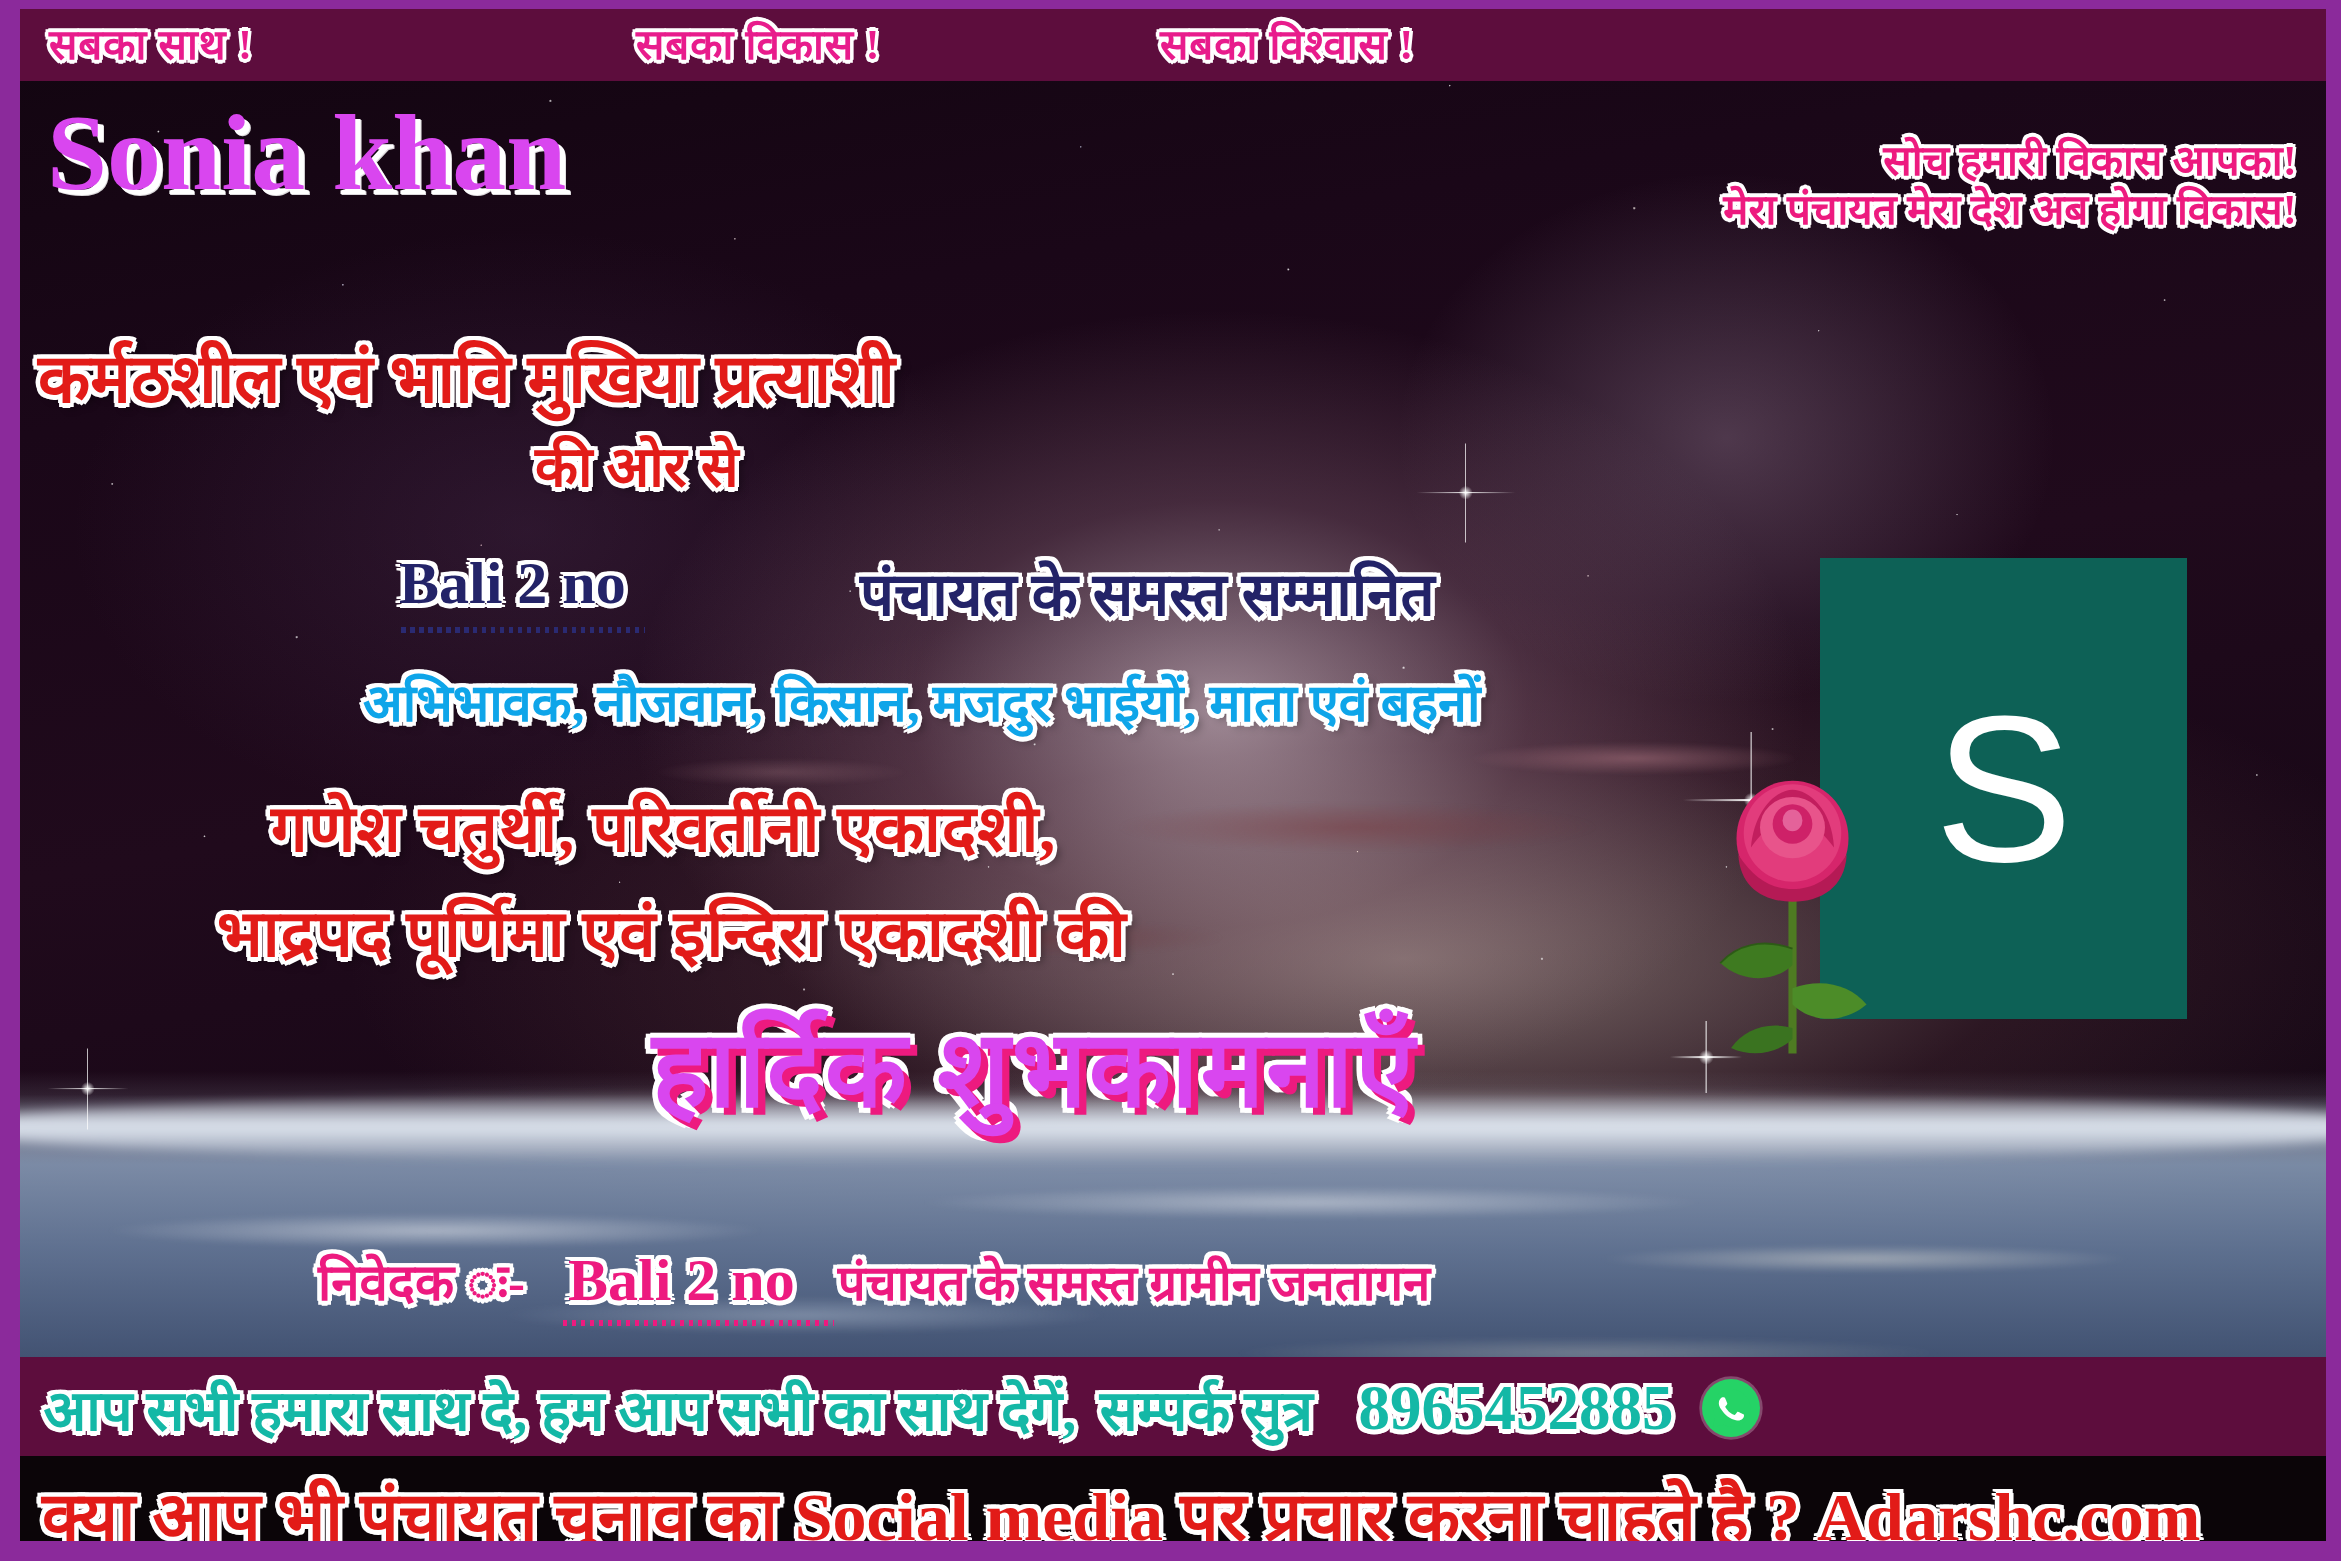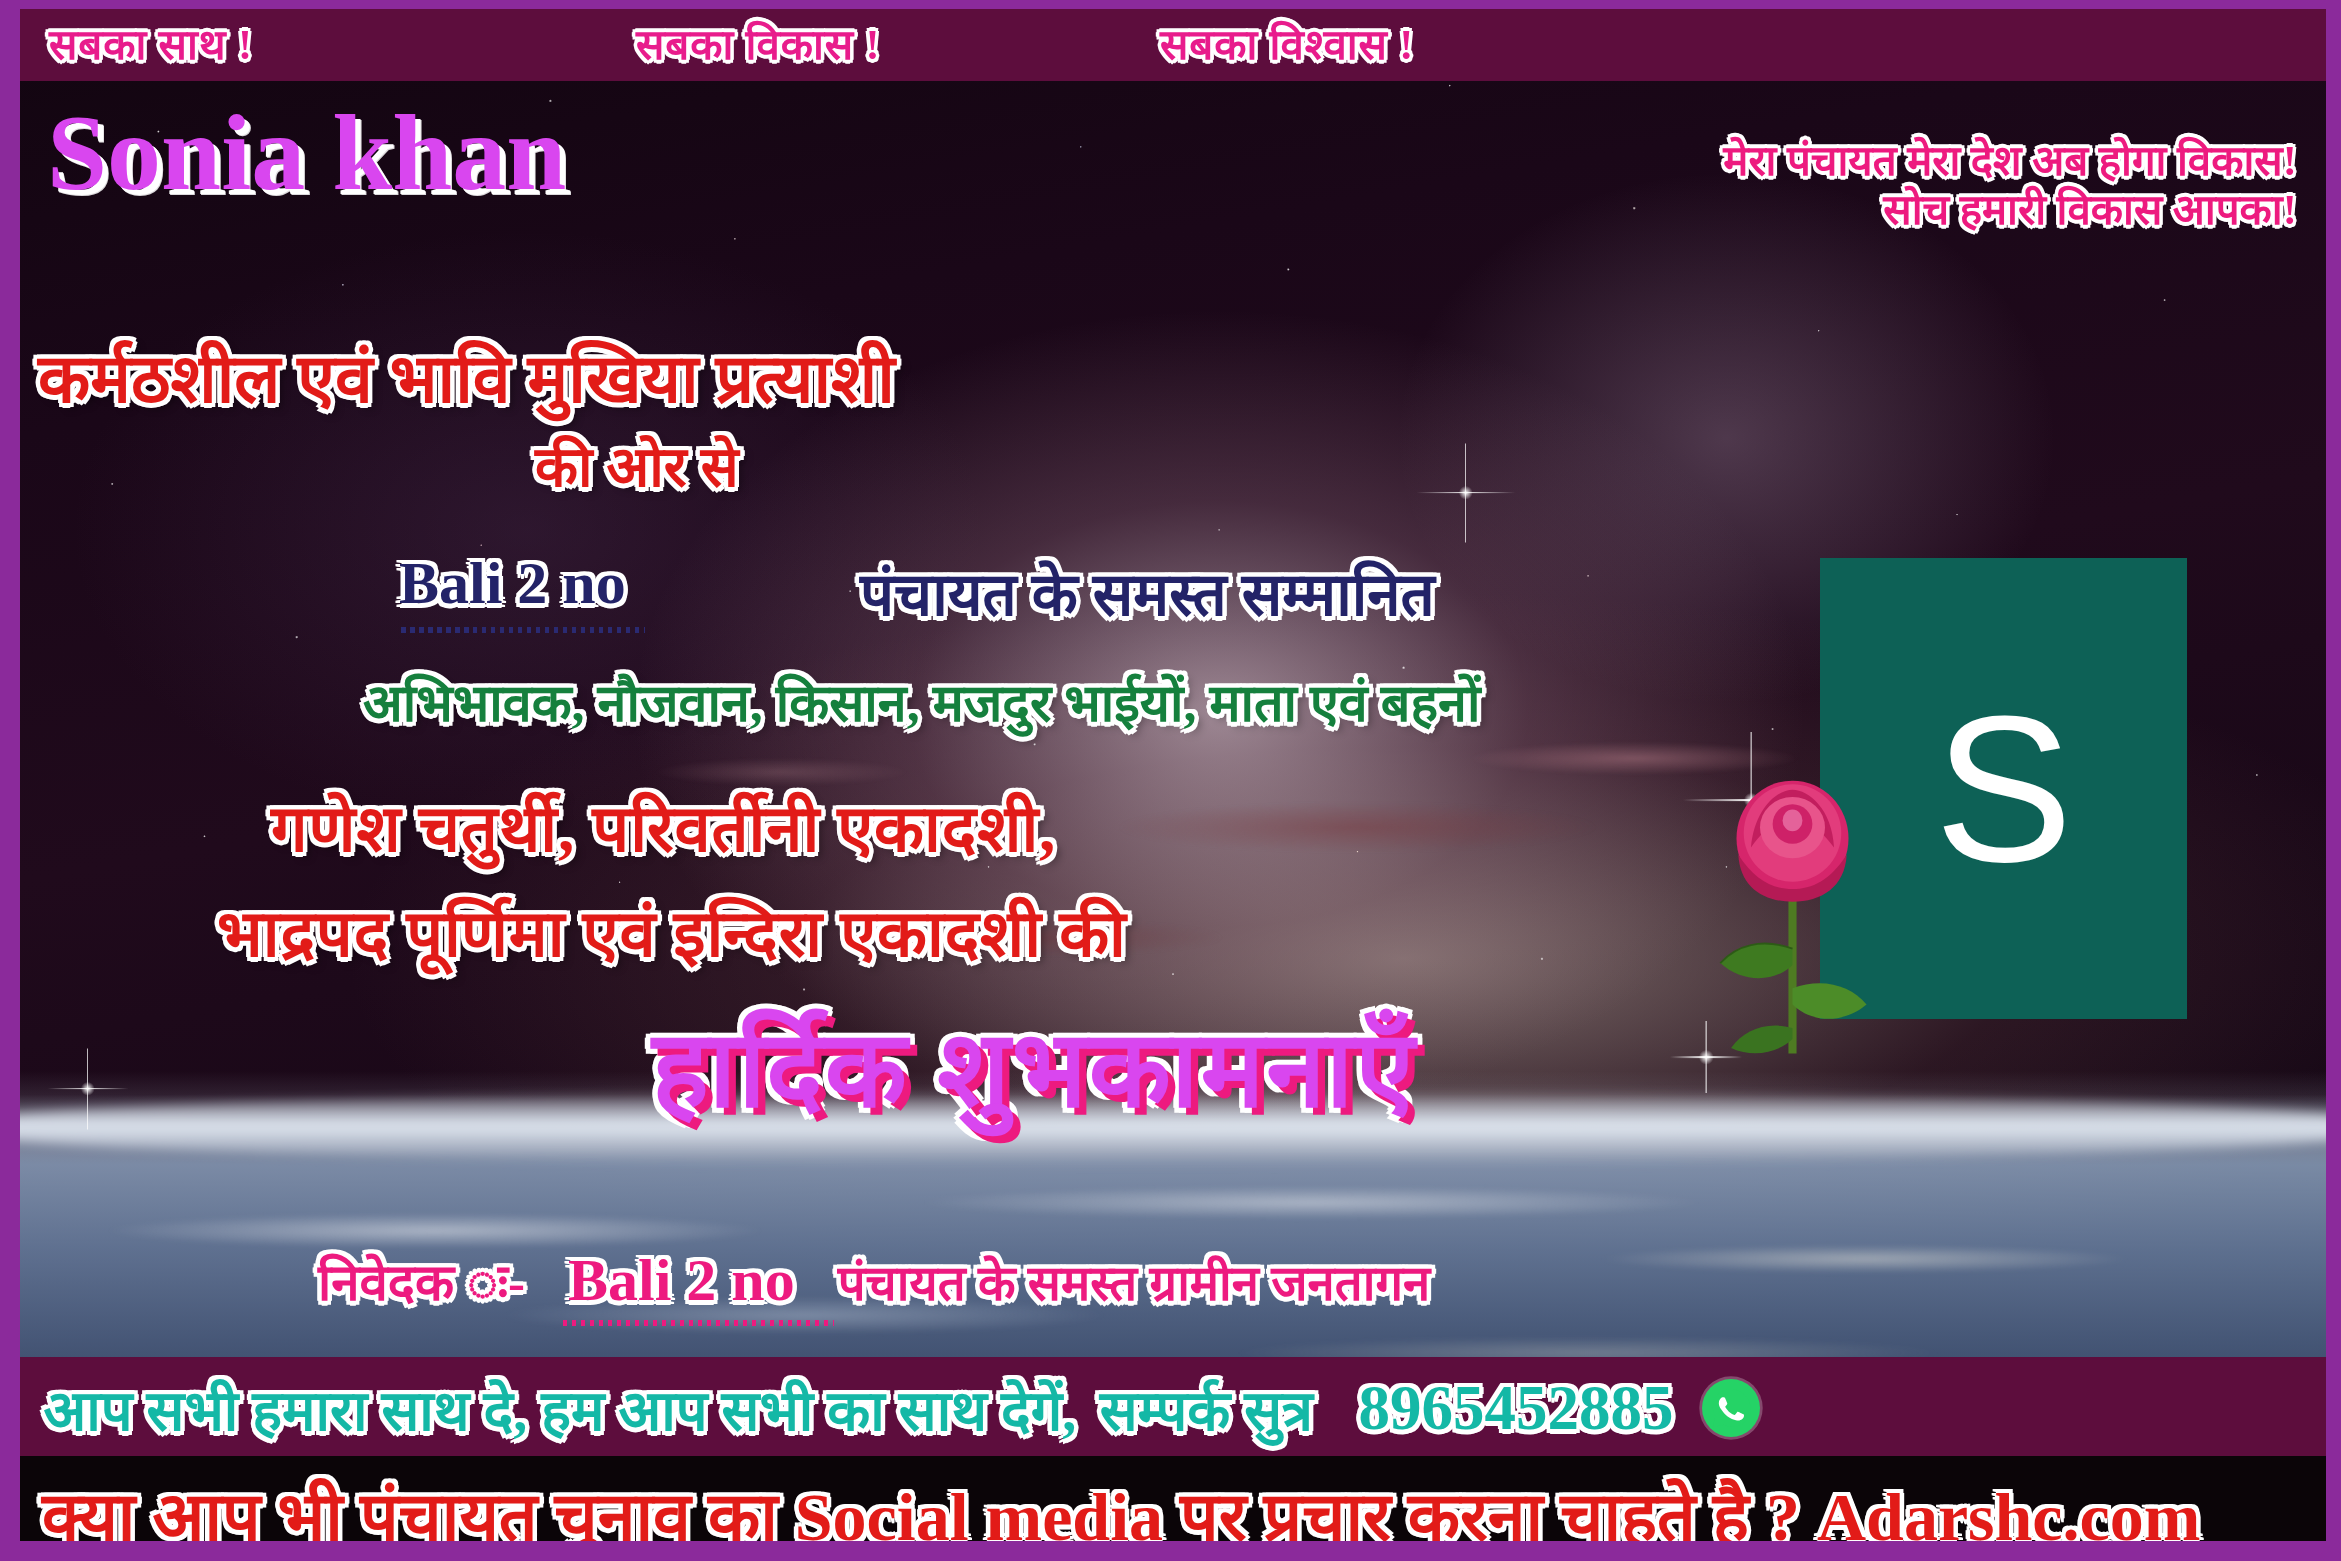--- a/index.html
+++ b/index.html
@@ -197,21 +197,21 @@
   #brand-1{left:379px;top:540px;font-size:60px;}
   #brand-1 .dots{
     position:absolute;left:1.8px;top:78px;width:244px;height:6.3px;
     background:repeating-linear-gradient(to right,#2a2a72 0 4.5px, transparent 4.5px 9px);
   }
   #line-panchayat{left:840px;top:542px;font-size:60px;}
 
   .pinkline{
     position:absolute;
     font-family:"Liberation Serif",serif;font-weight:bold;
-    color:#15803d;white-space:nowrap;
+    color:#0ea5e9;white-space:nowrap;
     text-shadow:
       -3.6px 0 #fff, 3.6px 0 #fff, 0 -3.6px #fff, 0 3.6px #fff,
       -3.6px -3.6px #fff, 3.6px -3.6px #fff, -3.6px 3.6px #fff, 3.6px 3.6px #fff,
       -4.5px 0 #fff, 4.5px 0 #fff, 0 -4.5px #fff, 0 4.5px #fff,
       5.4px 5.4px 8.1px rgba(0,0,0,.40);
   }
   #line-abhibhavak{left:343px;top:656px;font-size:52px;}
 
   #greeting{
     position:absolute;left:632px;top:983px;
@@ -334,22 +334,22 @@
     <div class="band" id="band-top"></div>
     <div class="top-slogan" id="slogan-1">सबका  साथ !</div>
     <div class="top-slogan" id="slogan-2">सबका  विकास !</div>
     <div class="top-slogan" id="slogan-3">सबका  विश्वास !</div>
 
     <div id="candidate-name">Sonia khan</div>
     <div class="redline" id="line-karmath">कर्मठशील एवं भावि मुखिया प्रत्याशी</div>
     <div class="redline" id="line-kiorse">की ओर से</div>
 
     <div id="msg-right">
+      <div>सोच हमारी विकास आपका!</div>
       <div>मेरा पंचायत मेरा देश अब होगा विकास!</div>
-      <div>सोच हमारी विकास आपका!</div>
     </div>
 
     <div class="navyline" id="brand-1">
       <span>Bali 2 no</span>
       <span class="dots"></span>
     </div>
     <div class="navyline" id="line-panchayat">पंचायत के समस्त सम्मानित</div>
     <div class="pinkline" id="line-abhibhavak">अभिभावक, नौजवान, किसान, मजदुर भाईयों, माता एवं बहनों</div>
     <div class="redline" id="line-ganesh">गणेश चतुर्थी,  परिवर्तीनी एकादशी,</div>
     <div class="redline" id="line-bhadra">भाद्रपद पूर्णिमा एवं इन्दिरा एकादशी की</div>

